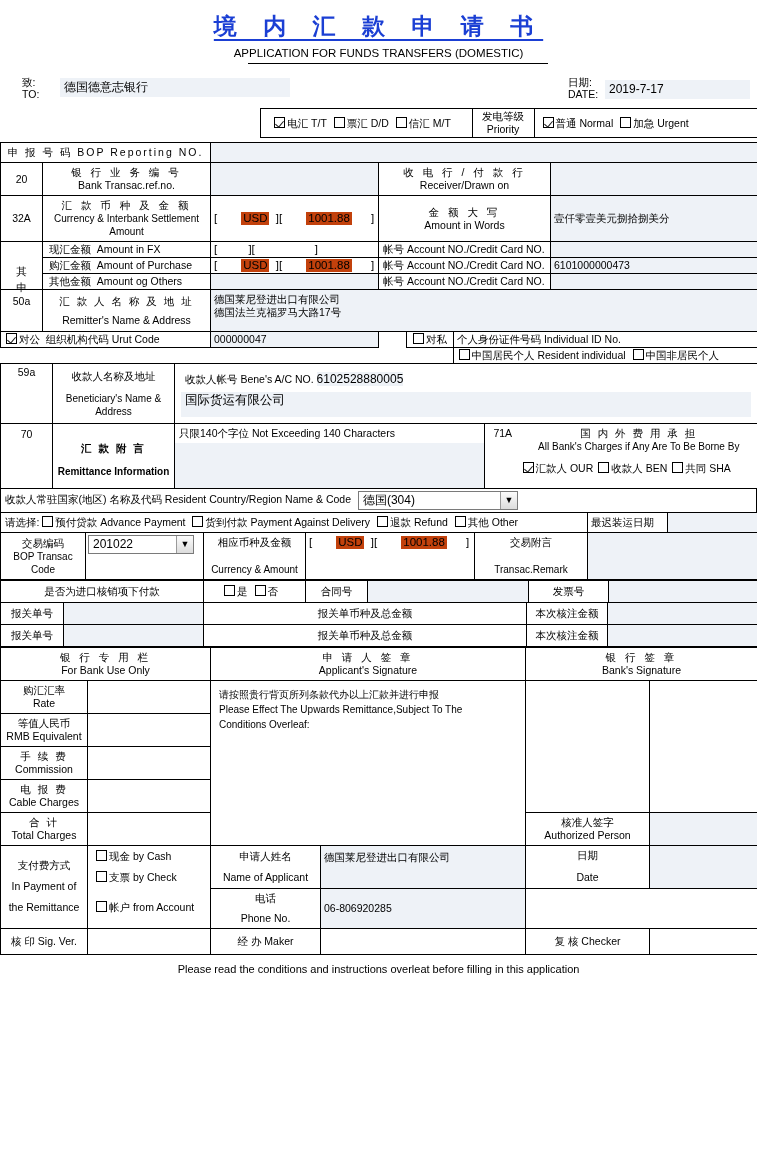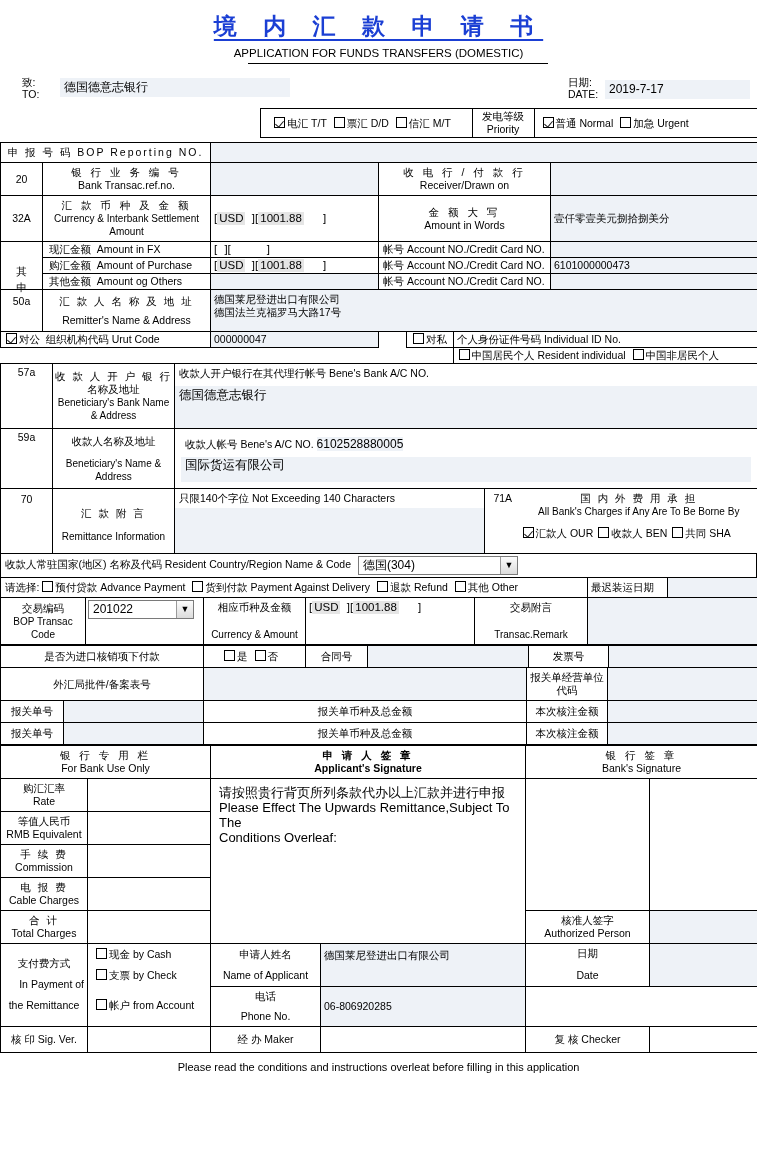--- a/index.html
+++ b/index.html
@@ -101,21 +101,21 @@
     left: 2px; top: 1px;
     width: 4px; height: 7px;
     border-right: 1.6px solid #1a1a1a;
     border-bottom: 1.6px solid #1a1a1a;
     transform: rotate(40deg);
   }
   .cbl { font-size: 10.5px; margin-right: 7px; white-space: nowrap; }
 
   
   .brk { font-size: 11.5px; white-space: nowrap; }
-  .brk .seg { background: #e5e5e5; display: inline-block; padding: 0 2px; }
+  .brk .seg { background: #c2410c; display: inline-block; padding: 0 2px; margin-left: 24px; }
 
   
   .sel {
     display: inline-flex;
     align-items: center;
     border: 1px solid #7a7a7a;
     background: #fff;
     height: 19px;
     font-size: 12px;
     padding: 0 0 0 4px;
@@ -131,21 +131,21 @@
     margin-left: 4px;
   }
 
   .foot {
     text-align: center;
     margin-top: 8px;
   }
   .foot .f1 { font-size: 11px; letter-spacing: 3px; }
   .foot .f2 { font-size: 11px; margin-top: 8px; }
 
-  .multiline { line-height: 15px; font-size: 13px; }
+  .multiline { line-height: 15px; font-size: 10px; }
 </style>
 </head>
 <body>
 
 <div id="page">
 
   <div class="title-cn">境 内 汇 款 申 请 书</div>
   <div class="title-en">APPLICATION FOR FUNDS TRANSFERS (DOMESTIC)</div>
   <div class="title-rule"></div>
 
@@ -319,35 +319,20 @@
 
   <table class="tbl" style="margin-top:-1px;">
     <colgroup>
         <col style="width:52px">
         <col style="width:122px">
         <col style="width:583px">
       </colgroup>
 
     <tbody>
 
-    <tr>
-      <td class="c" style="vertical-align:top; padding-top:2px;">57a</td>
-      <td class="c" style="padding:2px;">
-        <div class="sp2">收 款 人 开 户 银 行</div>
-        <div>名称及地址</div>
-        <div style="font-size:10px">Beneticiary's Bank Name</div>
-        <div style="font-size:10px">&amp; Address</div>
-      </td>
-      <td style="padding:0;">
-        <div style="height:22px; padding:3px 4px 0 4px;">
-          <span>收款人开户银行在其代理行帐号  Bene's Bank A/C NO.</span>&nbsp;<span class="val"></span>
-        </div>
-        <div class="filled val-cn" style="height:42px; padding:3px 4px 0 4px;">德国德意志银行</div>
-      </td>
-    </tr>
 
     <tr>
       <td class="c" style="vertical-align:top; padding-top:2px;">59a</td>
       <td class="c" style="padding:4px 2px;">
         <div>收款人名称及地址</div>
         <div style="font-size:10px; margin-top:9px;">Beneticiary's Name &amp; Address</div>
       </td>
       <td style="padding:6px;">
         <div style="height:22px; padding:3px 4px 0 4px;">
           <span>收款人帐号  Bene's A/C NO.</span>&nbsp;<span class="val filled">6102528880005</span>
@@ -362,21 +347,21 @@
     <colgroup>
         <col style="width:52px">
         <col style="width:122px">
         <col style="width:310px">
         <col style="width:36px">
         <col style="width:237px">
       </colgroup>
     <tbody>
         <tr>
       <td class="c" style="vertical-align:top; padding-top:4px;">70</td>
-      <td class="c" style="padding:4px 2px;">
+      <td class="c" style="padding:4px 2px;font-weight:bold;">
         <div class="sp2" style="margin-top:7px;">汇 款 附 言</div>
         <div style="font-size:10px; margin-top:10px;">Remittance Information</div>
       </td>
       <td style="padding:0; vertical-align:top;">
         <div style="padding:3px 4px;">只限140个字位  Not Exceeding 140 Characters</div>
         <div class="filled" style="height:45px;"></div>
       </td>
       <td class="c" style="vertical-align:top; padding-top:3px; border-right:none;">71A</td>
       <td style="padding:0; vertical-align:top; border-left:none;">
         <div class="c sp2" style="padding-top:3px;">国 内 外 费 用 承 担</div>
@@ -485,26 +470,20 @@
   <table class="tbl" style="margin-top:-1px;">
     <colgroup>
         <col style="width:63px">
         <col style="width:140px">
         <col style="width:101px">
         <col style="width:222px">
         <col style="width:81px">
         <col style="width:150px">
       </colgroup>
     <tbody>
-        <tr>
-      <td colspan="2" class="c" style="padding:3px;">外汇局批件/备案表号</td>
-      <td colspan="2" class="filled"></td>
-      <td class="c" style="padding:3px; border-right:none;">报关单经营单位代码</td>
-      <td class="filled"></td>
-    </tr>
     <tr>
       <td class="c" style="padding:4px;">报关单号</td>
       <td class="filled"></td>
       <td colspan="2" class="c">报关单币种及总金额</td>
       <td class="c">本次核注金额</td>
       <td class="filled"></td>
     </tr>
     <tr>
       <td class="c" style="padding:4px;">报关单号</td>
       <td class="filled"></td>
@@ -520,21 +499,21 @@
         <col style="width:210px">
         <col style="width:315px">
         <col style="width:232px">
       </colgroup>
     <tbody>
         <tr>
       <td class="c thickt" style="padding:3px;">
         <div class="sp">银 行 专 用 栏</div>
         <div>For Bank Use Only</div>
       </td>
-      <td class="c thickt" style="padding:3px;font-weight:bold;">
+      <td class="c thickt" style="padding:3px;">
         <div class="sp">申 请 人 签 章</div>
         <div>Applicant's Signature</div>
       </td>
       <td class="c thickt" style="padding:3px;">
         <div class="sp">银 行 签 章</div>
         <div>Bank's Signature</div>
       </td>
     </tr>
   </tbody>
     </table>
@@ -607,21 +586,21 @@
         <col style="width:123px">
         <col style="width:110px">
         <col style="width:205px">
         <col style="width:124px">
         <col style="width:108px">
       </colgroup>
     <tbody>
         <tr>
       <td rowspan="3" class="c" style="padding:3px;">
         <div>支付费方式</div>
-        <div style="margin-top:8px;text-align:right;">In Payment of</div>
+        <div style="margin-top:8px;">In Payment of</div>
         <div style="margin-top:8px;">the Remittance</div>
       </td>
       <td class="l" style="padding:4px 0 4px 8px; border-bottom:none;">
         <span class="cb"></span><span>现金 by Cash</span>
       </td>
       <td rowspan="2" class="c" style="padding:3px;">
         <div>申请人姓名</div>
         <div style="margin-top:8px;">Name of Applicant</div>
       </td>
       <td rowspan="2" class="filled val-cn" style="vertical-align:top; padding-top:5px;">德国莱尼登进出口有限公司</td>

